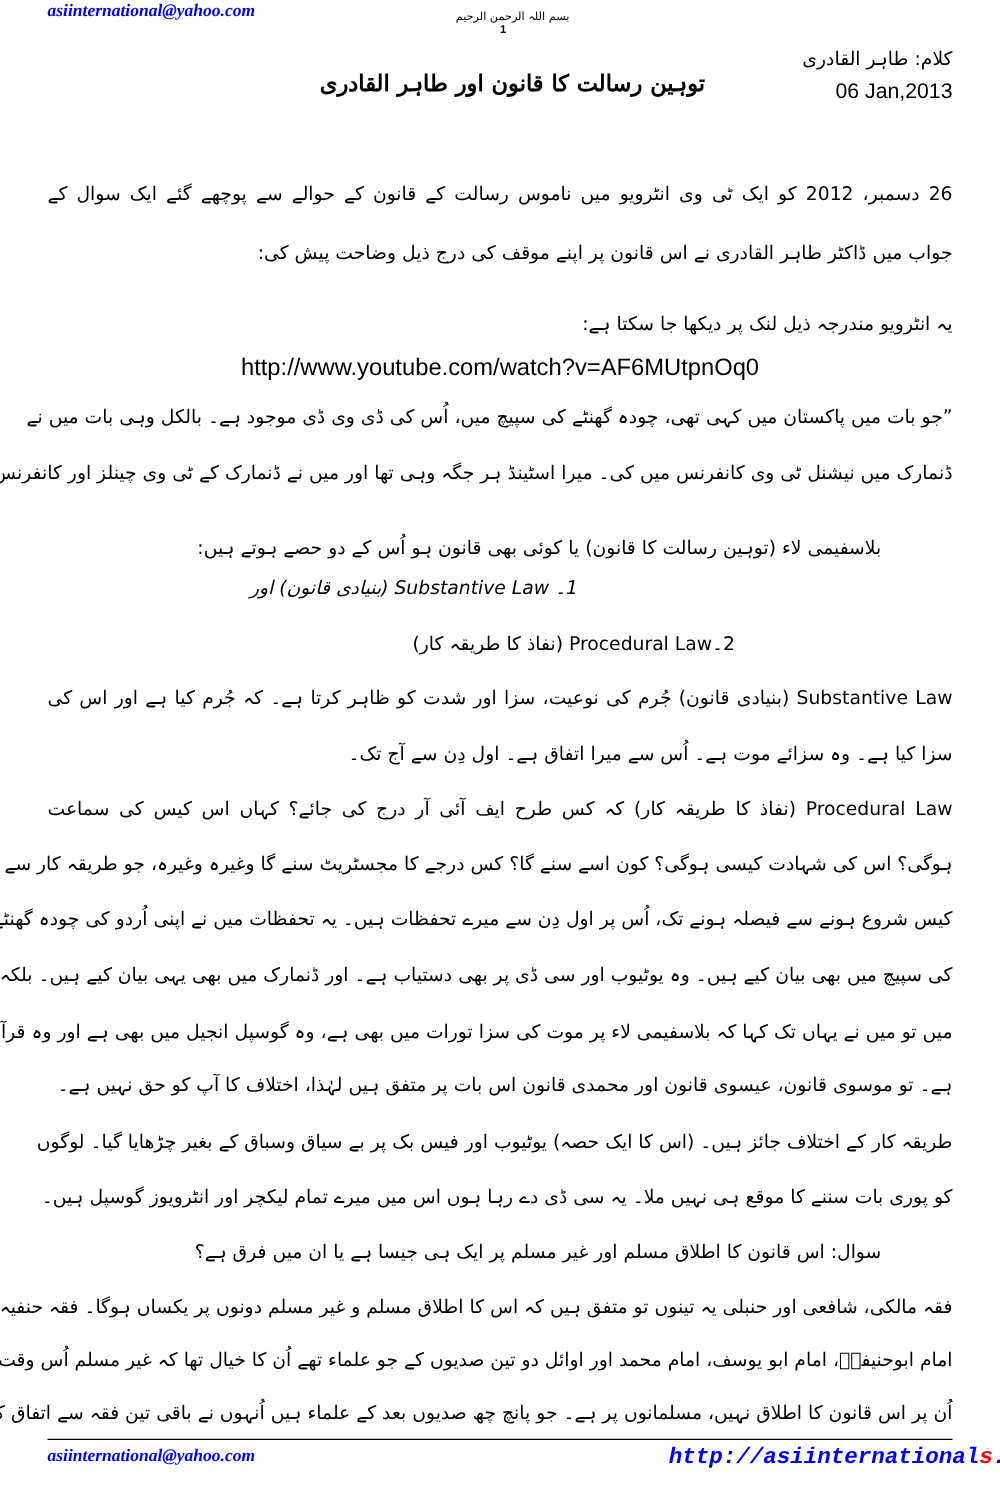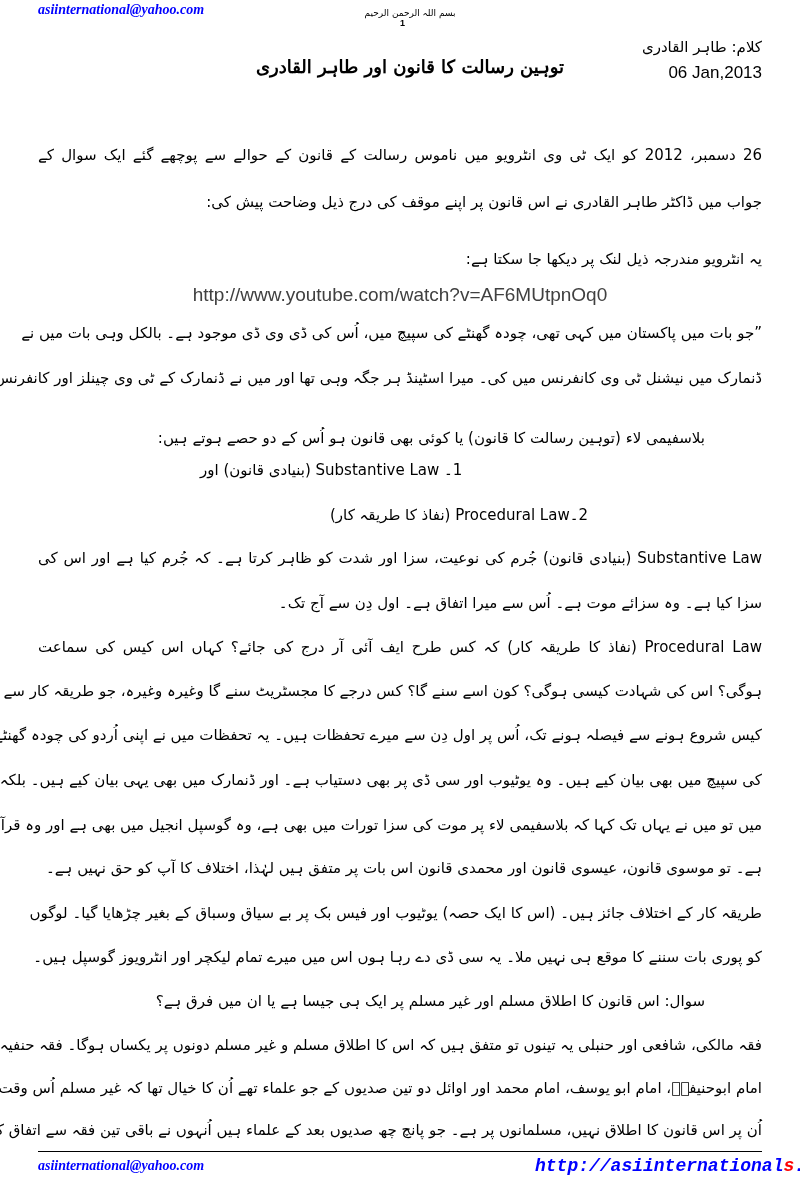--- a/index.html
+++ b/index.html
@@ -11,21 +11,21 @@
   .bismillah { left: 355px; top: 8px; width: 110px; text-align: center; font-size: 9px; direction: rtl; }
   .pagenum { left: 400px; top: 18px; font-size: 9px; font-family: "Liberation Sans", sans-serif; font-weight: bold; }
   .title { left: 220px; top: 56px; width: 380px; text-align: center; direction: rtl;
            font-family: "DejaVu Serif", serif; font-size: 18px; font-weight: bold; }
   .author { left: 612px; top: 38px; width: 150px; text-align: right; direction: rtl; font-size: 15px; }
   .date { left: 612px; top: 63px; width: 150px; text-align: right; font-family: "Liberation Sans", sans-serif; font-size: 17px; }
   .line { direction: rtl; text-align: right; font-size: 15px; line-height: 20px; white-space: nowrap; }
   .full { left: 38px; width: 724px; }
   .justify { text-align-last: justify; text-align: justify; }
   .link { left: 38px; width: 724px; text-align: center; top: 284px; font-family: "Liberation Sans", sans-serif;
-          font-size: 19px; color: #404040; }
+          font-size: 19px; color: #000000; }
   .footer-rule { left: 38px; top: 1151px; width: 724px; height: 0; border-top: 1.5px solid #000; }
   .email-bottom { left: 38px; top: 1158px; font-family: "Liberation Serif", serif; font-style: italic; font-weight: bold;
                   font-size: 14px; color: #0000ff; }
   .site-bottom { left: 535px; top: 1156px; width: 227px; text-align: right; font-family: "Liberation Mono", monospace;
                  font-style: italic; font-weight: bold; font-size: 18px; color: #0000ff; }
   .site-bottom .red { color: #ff0000; }
 </style>
 </head>
 <body>
 
@@ -40,21 +40,21 @@
 <div class="abs line full" style="top:192px;">جواب میں ڈاکٹر طاہر القادری نے اس قانون پر اپنے موقف کی درج ذیل وضاحت پیش کی:</div>
 <div class="abs line full" style="top:238px;margin-top:11px;">یہ انٹرویو مندرجہ ذیل لنک پر دیکھا جا سکتا ہے:</div>
 
 <div class="abs link">http://www.youtube.com/watch?v=AF6MUtpnOq0</div>
 
 <div class="abs line full justify" style="top:323px;">”جو بات میں پاکستان میں کہی تھی، چودہ گھنٹے کی سپیچ میں، اُس کی ڈی وی ڈی موجود ہے۔ بالکل وہی بات میں نے</div>
 <div class="abs line full" style="top:368px;">ڈنمارک میں نیشنل ٹی وی کانفرنس میں کی۔ میرا اسٹینڈ ہر جگہ وہی تھا اور میں نے ڈنمارک کے ٹی وی چینلز اور کانفرنس میں یہ کہا۔</div>
 <div class="abs line" style="left:200px; width:505px; top:428px;">بلاسفیمی لاء (توہین رسالت کا قانون) یا کوئی بھی قانون ہو اُس کے دو حصے ہوتے ہیں:</div>
 
 <div class="abs line" style="left:200px; width:360px; top:460px; direction:ltr; text-align:left;">
-  <span style="unicode-bidi:plaintext;">1۔ Substantive Law (بنیادی قانون) اور</span>
+  <span style="unicode-bidi:plaintext;font-style:italic;">1۔ Substantive Law (بنیادی قانون) اور</span>
 </div>
 <div class="abs line" style="left:330px; width:200px; top:505px; direction:ltr; text-align:left;">
   <span style="unicode-bidi:plaintext;">2۔Procedural Law (نفاذ کا طریقہ کار)</span>
 </div>
 
 <div class="abs line full justify" style="top:548px;">Substantive Law (بنیادی قانون) جُرم کی نوعیت، سزا اور شدت کو ظاہر کرتا ہے۔ کہ جُرم کیا ہے اور اس کی</div>
 <div class="abs line full" style="top:593px;">سزا کیا ہے۔ وہ سزائے موت ہے۔ اُس سے میرا اتفاق ہے۔ اول دِن سے آج تک۔</div>
 <div class="abs line full justify" style="top:637px;">Procedural Law (نفاذ کا طریقہ کار) کہ کس طرح ایف آئی آر درج کی جائے؟ کہاں اس کیس کی سماعت</div>
 <div class="abs line full justify" style="top:681px;">ہوگی؟ اس کی شہادت کیسی ہوگی؟ کون اسے سنے گا؟ کس درجے کا مجسٹریٹ سنے گا وغیرہ وغیرہ، جو طریقہ کار سے متعلق ہیں</div>
 <div class="abs line full justify" style="top:725px;">کیس شروع ہونے سے فیصلہ ہونے تک، اُس پر اول دِن سے میرے تحفظات ہیں۔ یہ تحفظات میں نے اپنی اُردو کی چودہ گھنٹے</div>

